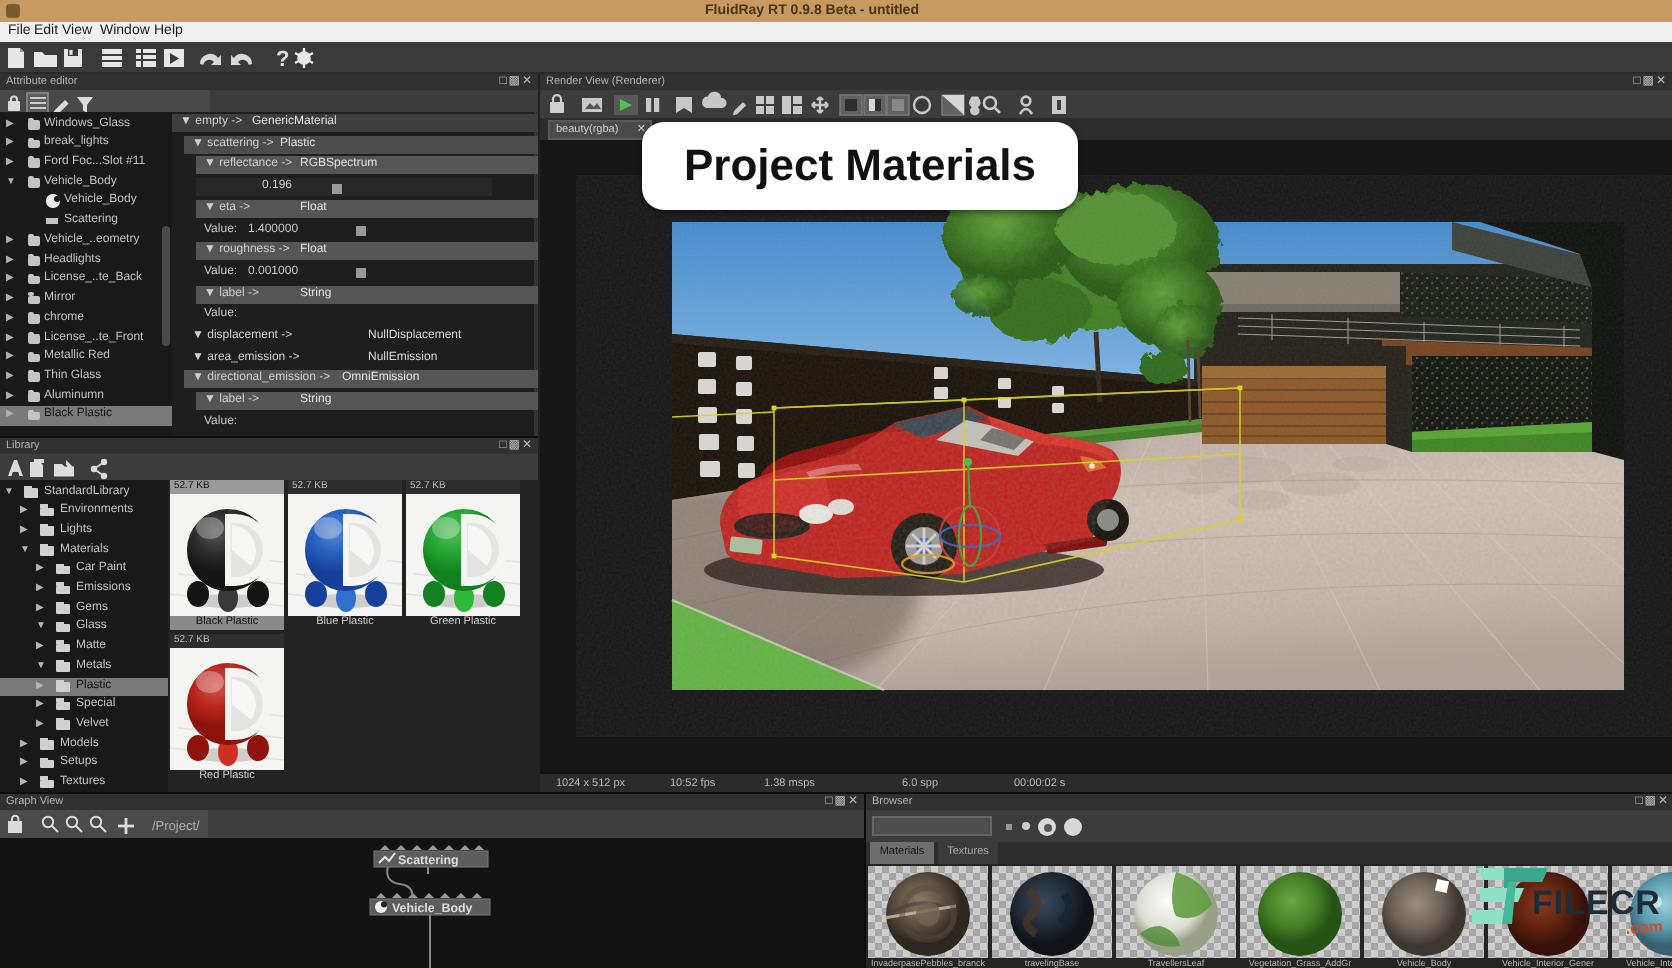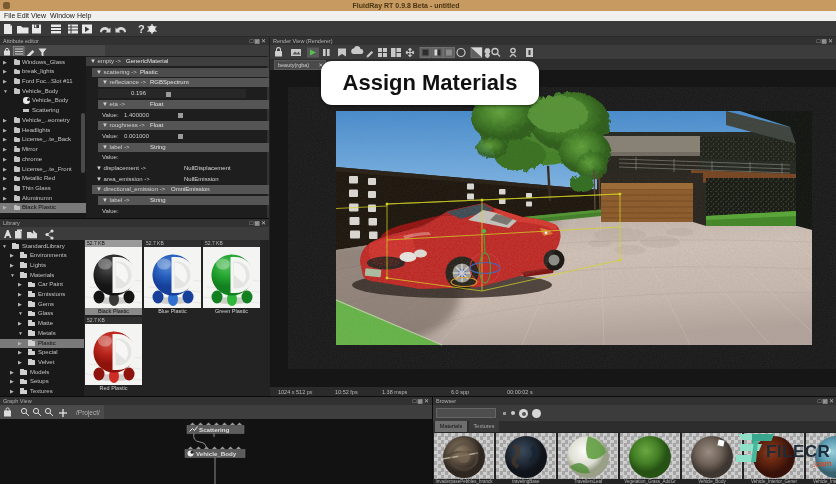--- a/index.html
+++ b/index.html
@@ -945,21 +945,21 @@
           </defs>
           <circle cx="30" cy="24" r="21" fill="url(#g7)"></circle>
           <circle cx="22" cy="18" r="3" fill="#cfeef2" opacity="0.8"></circle>
           <circle cx="34" cy="30" r="4" fill="#447888" opacity="0.8"></circle>
         </svg></div>
       <div style="position:absolute;left:373px;top:47px;width:60px;height:8px;font-size:4.5px;color:#b8b8b8;text-align:center;overflow:hidden;white-space:nowrap;">Vehicle_Interior_Gener</div>
     </div>
 </div>
 
 <div class="abs" style="left:321px;top:61px;width:218px;height:44px;background:#ffffff;border-radius:11px;box-shadow:0 1px 3px rgba(0,0,0,0.5);">
-  <div style="width:100%;text-align:center;margin-top:9px;font-size:22px;font-weight:bold;color:#111;">Assign Materials</div>
+  <div style="width:100%;text-align:center;margin-top:9px;font-size:22px;font-weight:bold;color:#111;">Project Materials</div>
 </div>
 
 <div class="abs" id="filecr" style="left:728px;top:424px;width:108px;height:52px;"><svg width="108" height="52" viewBox="0 0 108 52">
 <g>
 <path d="M10 10 L46 10 L43 17 L24 17 L24 16 L14 16 Z" fill="#8fe0c8"></path>
 <path d="M24 10 L46 10 L43 17 L30 17 L30 24 L24 24 Z" fill="#3aa88e"></path>
 <path d="M12 20 L34 20 L31 27 L12 27 Z" fill="#8fe0c8"></path>
 <path d="M8 31 L26 31 L23 38 L8 38 Z" fill="#8fe0c8"></path>
 <path d="M26 17 L30 17 L28 38 L23 38 Z" fill="#47b89c"></path>
 </g>

